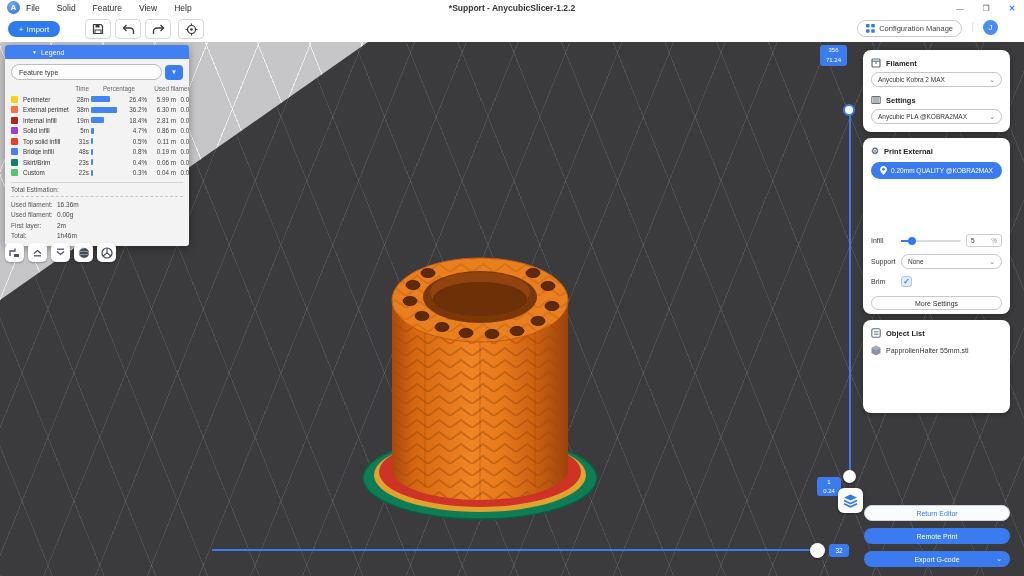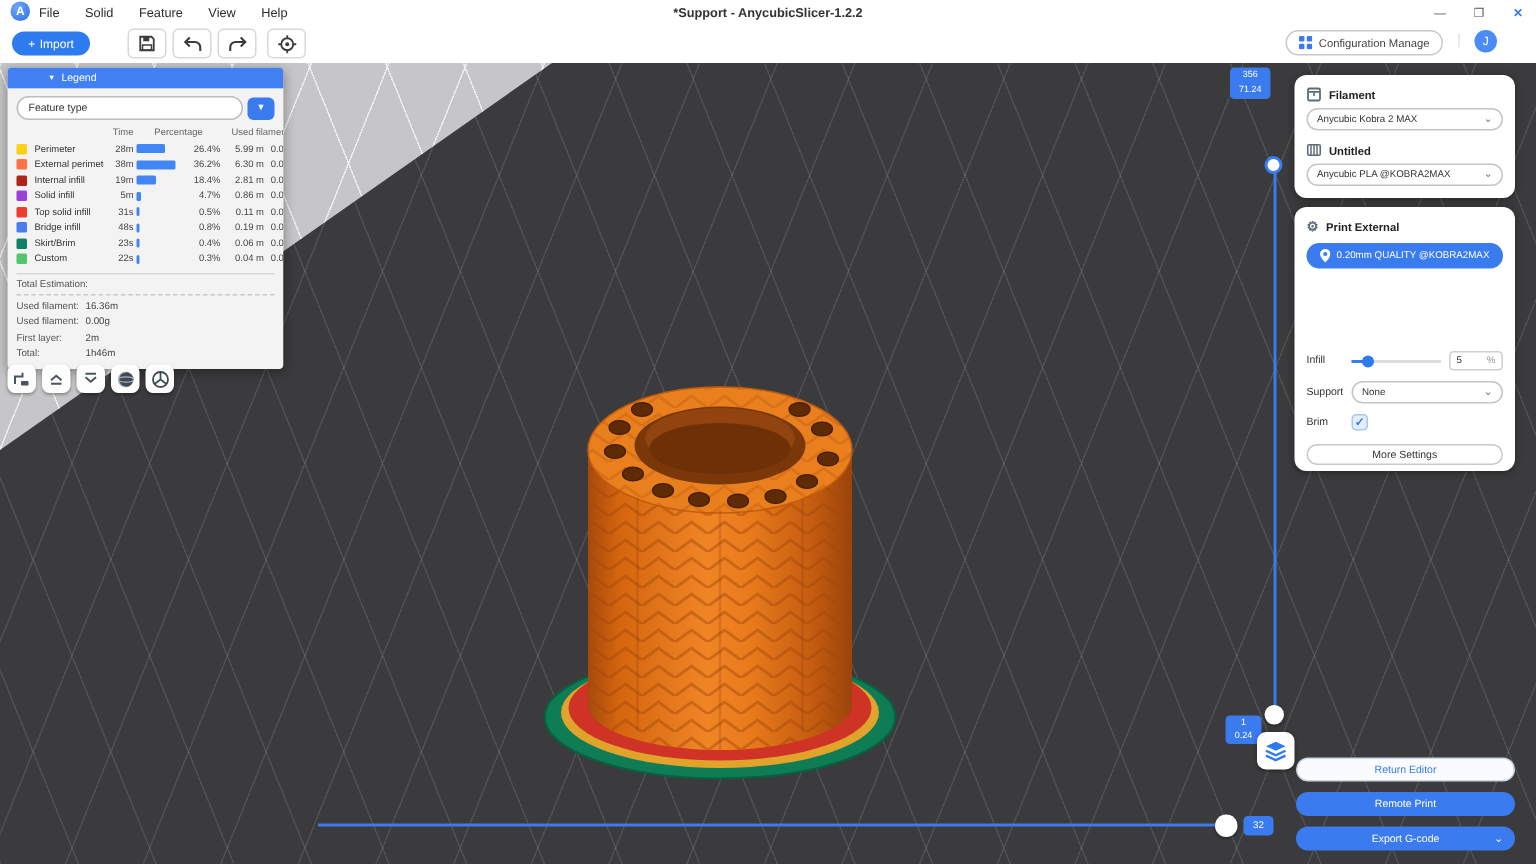--- a/index.html
+++ b/index.html
@@ -443,21 +443,21 @@
     </div>
     <div class="card-head" style="margin-top:8px;">
       <span class="hicon">
         <svg width="10" height="10" viewBox="0 0 10 10">
             <rect x="0.8" y="1.5" width="8.4" height="7" rx="1" fill="none" stroke="#5f6b7a" stroke-width="1.1"></rect>
             <line x1="3" y1="1.5" x2="3" y2="8.5" stroke="#5f6b7a" stroke-width="1"></line>
             <line x1="5" y1="1.5" x2="5" y2="8.5" stroke="#5f6b7a" stroke-width="1"></line>
             <line x1="7" y1="1.5" x2="7" y2="8.5" stroke="#5f6b7a" stroke-width="1"></line>
           </svg>
       </span>
-      <span>Untitled</span>
+      <span>Settings</span>
     </div>
     <div class="sel">
       <span>Anycubic PLA @KOBRA2MAX</span>
         <span class="chev">⌄</span>
     </div>
   </div>
 
   <div class="card" style="top:138px; height:176px;">
     <div class="card-head">
       <span class="hicon" style="font-size:9px;">⚙</span>
@@ -492,20 +492,43 @@
     </div>
     <div class="ps-row">
       <span class="ps-label">Brim</span>
       <div class="checkbox">
         <span>✓</span>
       </div>
     </div>
     <div class="more-btn">More Settings</div>
   </div>
 
+  <div class="card" style="top:320px; height:93px;">
+    <div class="card-head">
+      <span class="hicon">
+        <svg width="10" height="10" viewBox="0 0 10 10">
+            <rect x="0.8" y="0.8" width="8.4" height="8.4" rx="1.5" fill="none" stroke="#5f6b7a" stroke-width="1.1"></rect>
+            <line x1="3" y1="3.8" x2="7.5" y2="3.8" stroke="#5f6b7a" stroke-width="1"></line>
+            <line x1="3" y1="6.2" x2="7.5" y2="6.2" stroke="#5f6b7a" stroke-width="1"></line>
+          </svg>
+      </span>
+      <span>Object List</span>
+    </div>
+    <div>
+        <div class="obj-item">
+          <span class="oicon">
+            <svg width="10" height="11" viewBox="0 0 10 11">
+              <path d="M5 0.5 L9.5 3 V8 L5 10.5 L0.5 8 V3 Z" fill="#8a93a6"></path>
+              <path d="M5 0.5 L9.5 3 L5 5.5 L0.5 3 Z" fill="#a6aec0"></path>
+            </svg>
+          </span>
+          <span>PapprollenHalter 55mm.stl</span>
+        </div>
+      </div>
+  </div>
 
   <div class="action-btn btn-return">Return Editor</div>
   <div class="action-btn btn-remote">Remote Print</div>
   <div class="action-btn btn-export">
     <span>Export G-code</span>
     <span class="chev">⌄</span>
   </div>
 
   <div class="badge badge-vtop">
     <div>356</div>

